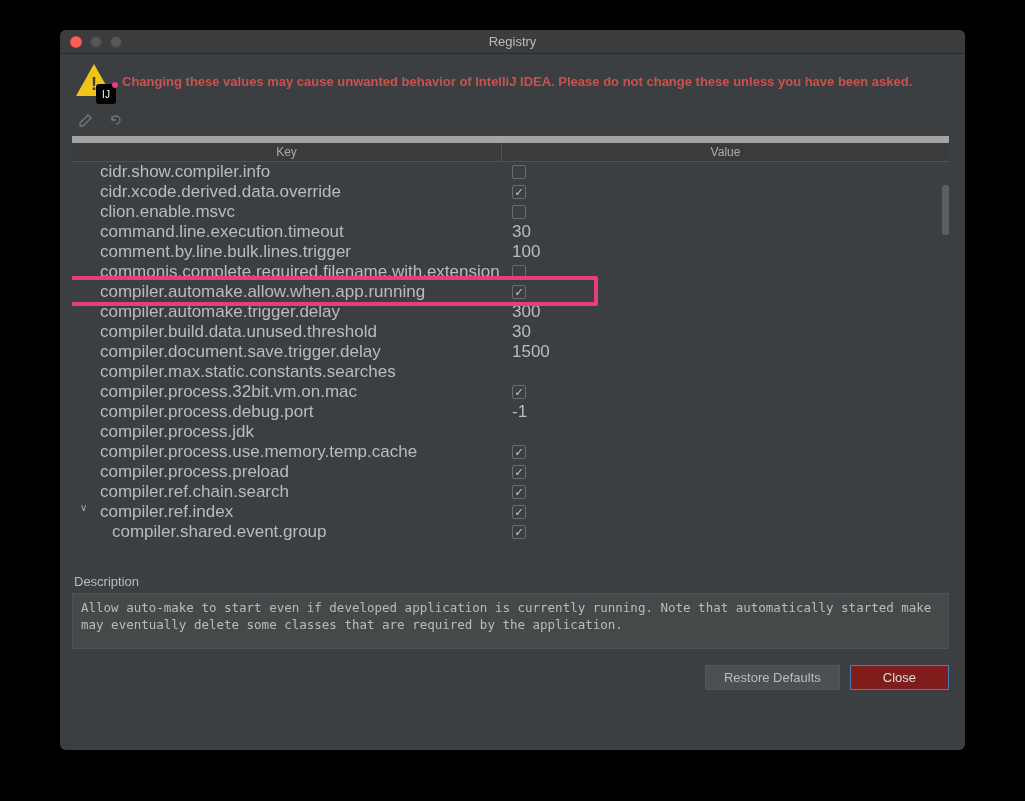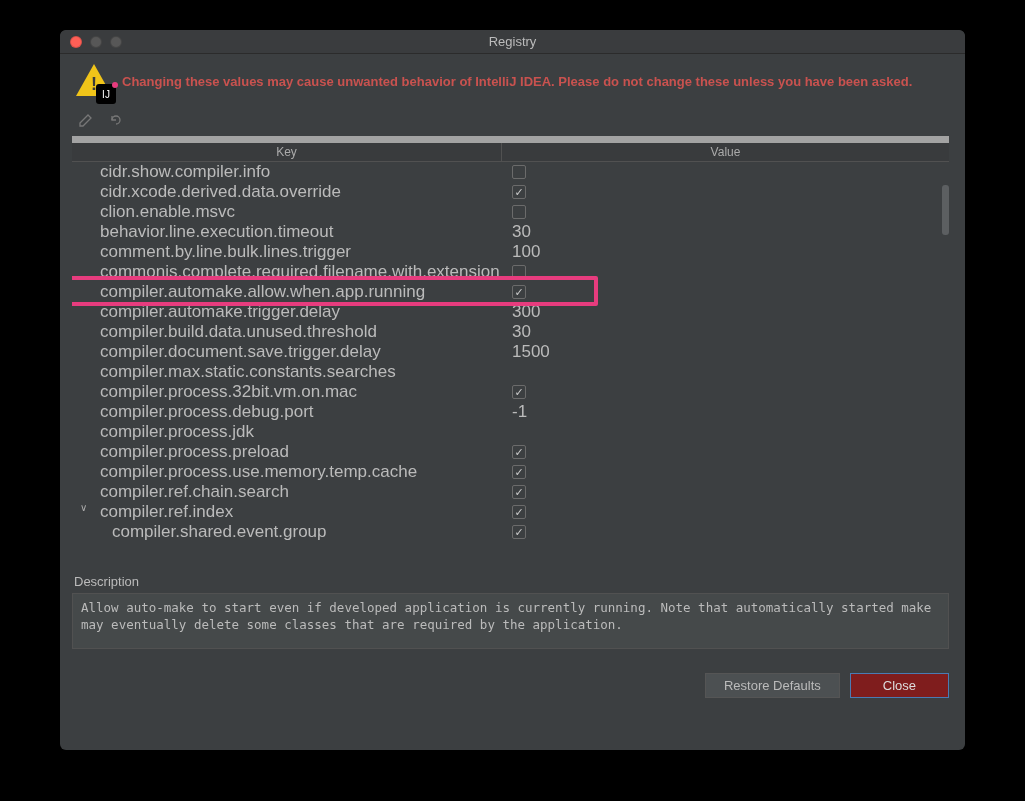--- a/index.html
+++ b/index.html
@@ -130,21 +130,21 @@
     pointer-events:none;
     z-index:5;
   }
   .scrollbar {
     position:absolute; right:0; top:24px; width:7px; background:transparent;
   }
   .scrollbar-thumb {
     width:7px; background:#5c5f61; border-radius:3px;
   }
   .desc-section {
-    margin: 8px 16px 8px 12px;
+    margin: 8px 16px 0 12px;
   }
   .desc-label { color:#bbb; font-size:13px; padding: 4px 2px; }
   .desc-box {
     background:#45494a;
     color:#bbb;
     font-family: "Menlo","Consolas",monospace;
     font-size:12.5px;
     padding: 6px 8px;
     height: 56px;
     line-height: 1.35;
@@ -234,21 +234,21 @@
         <div class="row-wrap">
           <div class="table-row">
             <div class="cell-key">clion.enable.msvc</div>
             <div class="cell-val">
               <div class="checkbox"></div>
             </div>
           </div>
         </div>
         <div class="row-wrap">
           <div class="table-row">
-            <div class="cell-key">behavior.line.execution.timeout</div>
+            <div class="cell-key">command.line.execution.timeout</div>
             <div class="cell-val">
               <span>30</span>
             </div>
           </div>
         </div>
         <div class="row-wrap">
           <div class="table-row">
             <div class="cell-key">comment.by.line.bulk.lines.trigger</div>
             <div class="cell-val">
               <span>100</span>
@@ -320,29 +320,29 @@
         <div class="row-wrap">
           <div class="table-row">
             <div class="cell-key">compiler.process.jdk</div>
             <div class="cell-val">
               <span></span>
             </div>
           </div>
         </div>
         <div class="row-wrap">
           <div class="table-row">
+            <div class="cell-key">compiler.process.use.memory.temp.cache</div>
+            <div class="cell-val">
+              <div class="checkbox checked"></div>
+            </div>
+          </div>
+        </div>
+        <div class="row-wrap">
+          <div class="table-row">
             <div class="cell-key">compiler.process.preload</div>
-            <div class="cell-val">
-              <div class="checkbox checked"></div>
-            </div>
-          </div>
-        </div>
-        <div class="row-wrap">
-          <div class="table-row">
-            <div class="cell-key">compiler.process.use.memory.temp.cache</div>
             <div class="cell-val">
               <div class="checkbox checked"></div>
             </div>
           </div>
         </div>
         <div class="row-wrap">
           <div class="table-row">
             <div class="cell-key">compiler.ref.chain.search</div>
             <div class="cell-val">
               <div class="checkbox checked"></div>

